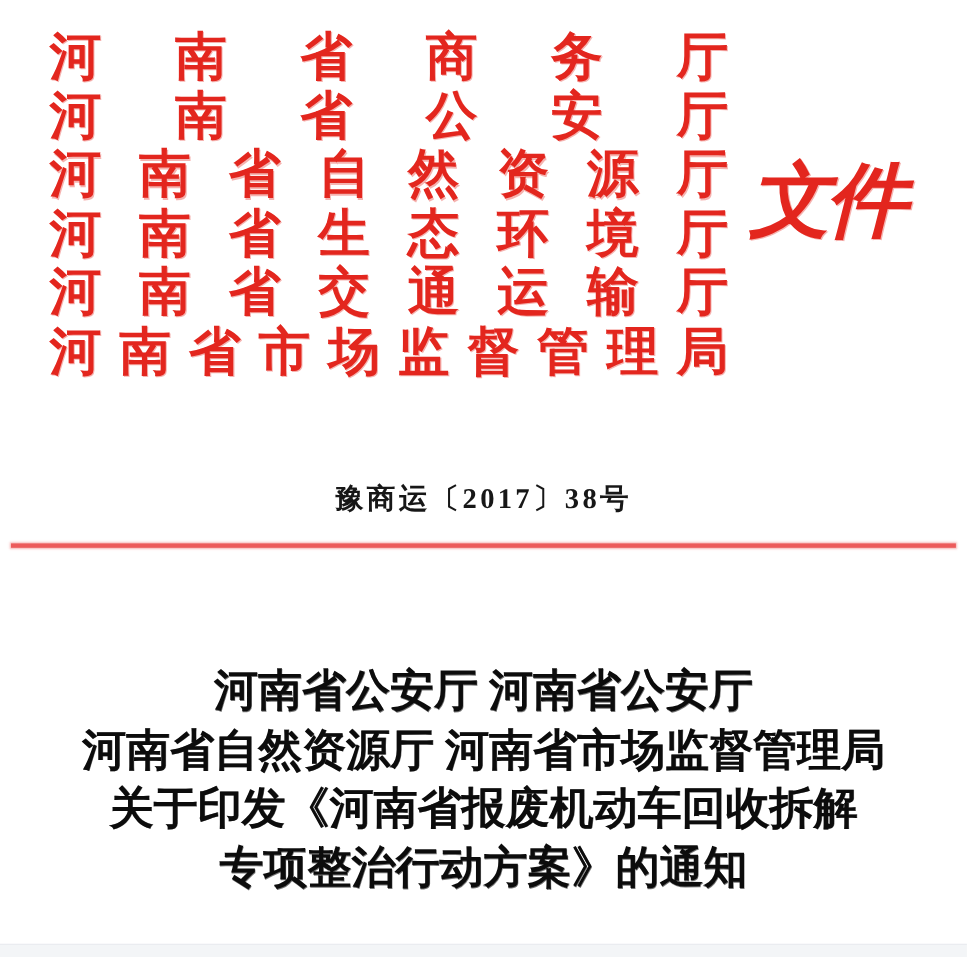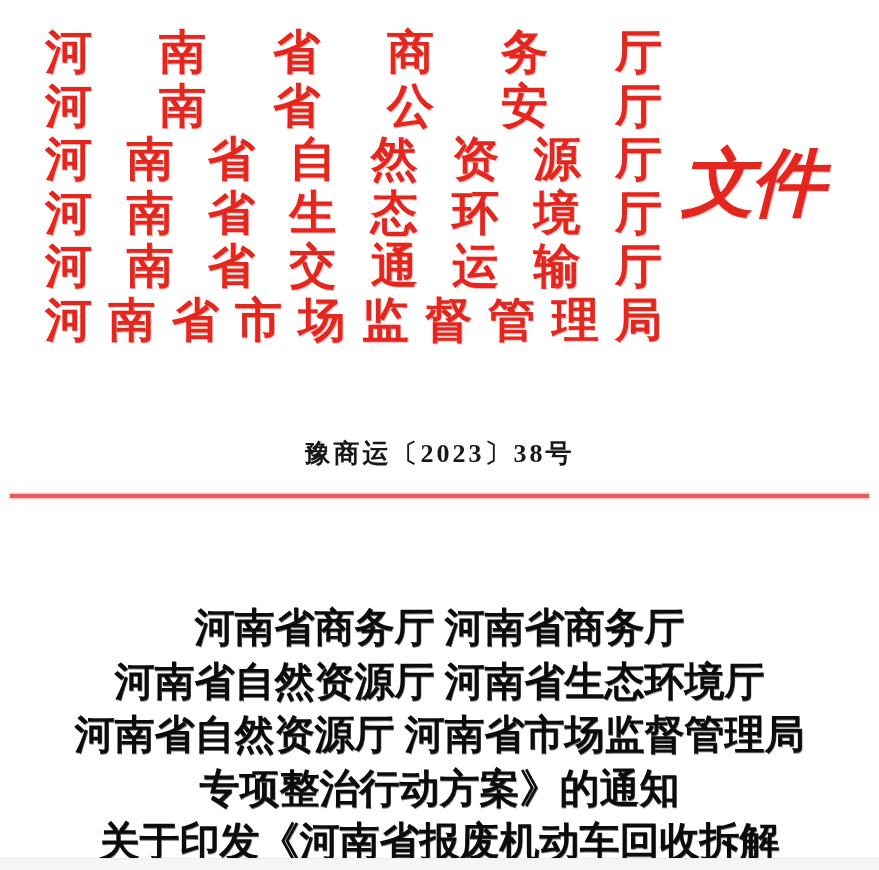--- a/index.html
+++ b/index.html
@@ -166,26 +166,25 @@
         <span class="ch">监</span>
         <span class="ch">督</span>
         <span class="ch">管</span>
         <span class="ch">理</span>
         <span class="ch">局</span>
       </div>
     </div>
 
   <div class="doc-type">文件</div>
 
-  <div class="doc-number">豫商运〔2023〕38号</div>
+  <div class="doc-number">豫商运〔2017〕38号</div>
 
   <div class="red-rule"></div>
 
   <div class="title-block">
-      <div class="title-line">河南省商务厅 河南省商务厅</div>
-      <div class="title-line">河南省自然资源厅 河南省生态环境厅</div>
+      <div class="title-line">河南省公安厅 河南省公安厅</div>
       <div class="title-line">河南省自然资源厅 河南省市场监督管理局</div>
+      <div class="title-line">关于印发《河南省报废机动车回收拆解</div>
       <div class="title-line">专项整治行动方案》的通知</div>
-      <div class="title-line">关于印发《河南省报废机动车回收拆解</div>
     </div>
 
   <div class="bottom-strip"></div>
 </div>
 
 </body></html>

